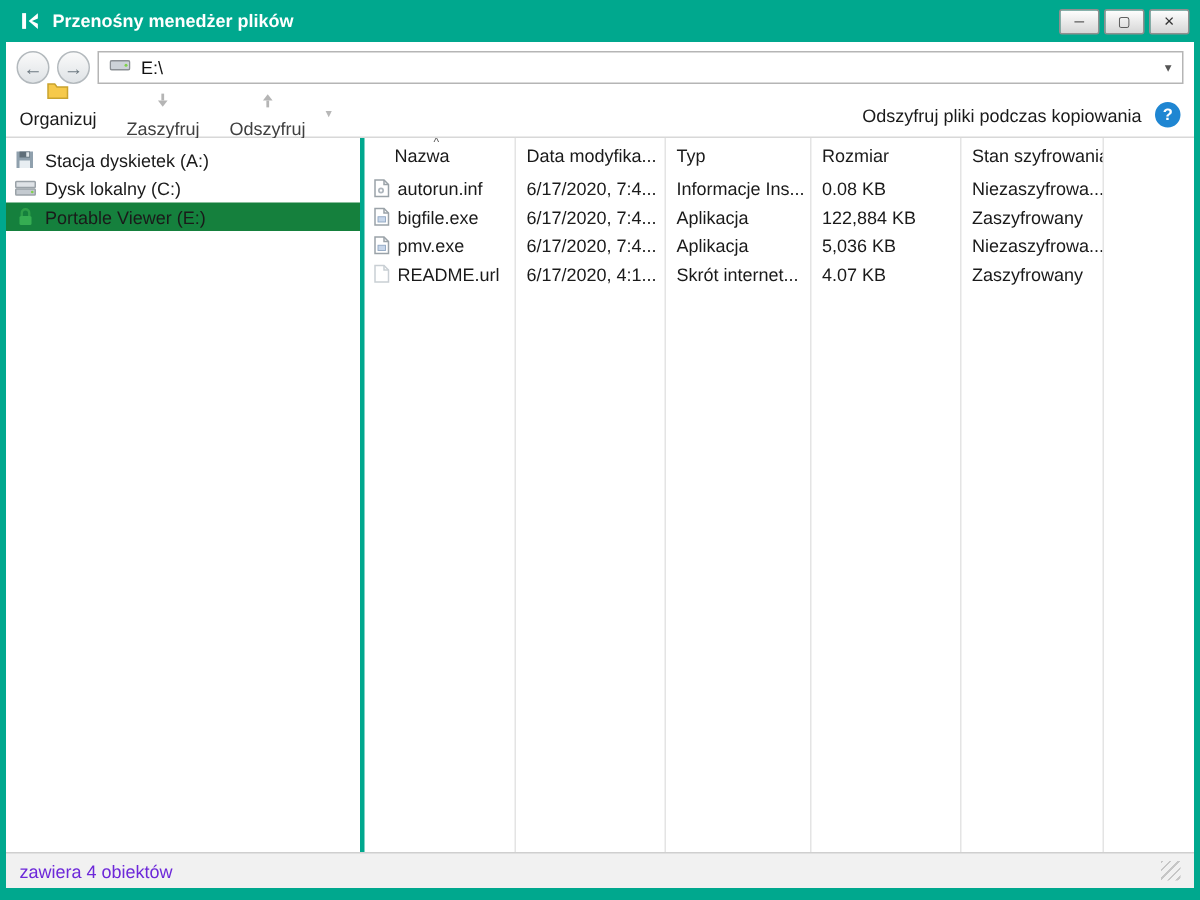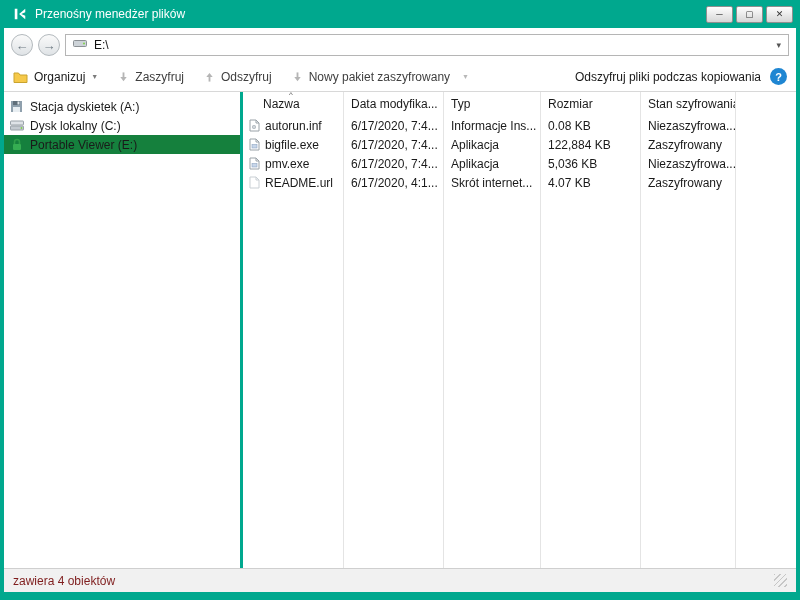--- a/index.html
+++ b/index.html
@@ -19,21 +19,21 @@
     background: #fff;
   }
   
   .titlebar {
     height: 28px; flex: 0 0 auto;
     background: #00a88e;
     display: flex; align-items: center;
     padding: 0 3px 0 9px;
   }
   .logo { display: flex; align-items: center; margin-right: 8px; }
-  .title { color: #fff; font-weight: normal; font-size: 12px; flex: 1; }
+  .title { color: #fff; font-weight: bold; font-size: 12px; flex: 1; }
   .win-buttons { display: flex; gap: 3px; }
   .win-btn {
     width: 27px; height: 17px;
     background: linear-gradient(#fefefe, #d6d6d6);
     border: 1px solid #8f8f8f; border-radius: 2px;
     color: #333; font-size: 9px; line-height: 1;
     display: flex; align-items: center; justify-content: center;
     cursor: default;
   }
   
@@ -57,21 +57,21 @@
   }
   .addr-text { flex: 1; color: #111; }
   .addr-chev { color: #555; font-size: 9px; }
   
   .toolbar {
     height: 30px; flex: 0 0 auto;
     display: flex; align-items: center;
     padding: 0 9px; gap: 20px;
     border-bottom: 1px solid #d8d8d8; background: #fff;
   }
-  .tool { display: flex; align-items: center; gap: 6px; white-space: nowrap; }
+  .tool { display: flex; align-items: center; gap: 6px; white-space: nowrap; flex-direction: column; }
   .tool .ticon { display: flex; align-items: center; }
   .tool.disabled { color: #404040; }
   .caret { font-size: 7px; color: #7b7b7b; }
   .caret.dim { color: #b8b8b8; margin-left: -8px; }
   .toolbar-right {
     margin-left: auto; display: flex; align-items: center; gap: 9px;
     white-space: nowrap;
   }
   .help-icon {
     width: 17px; height: 17px; border-radius: 50%;
@@ -107,21 +107,21 @@
     font-size: 8px; color: #555; line-height: 1;
   }
   .file-row { height: 19px; }
   .cell { padding: 0 4px 0 8px; white-space: nowrap; overflow: hidden; }
   .name-cell { display: flex; align-items: center; gap: 5px; padding-left: 6px; }
   .name-cell .ficon { display: flex; align-items: center; flex: 0 0 auto; }
   
   .statusbar {
     height: 24px; flex: 0 0 auto;
     background: #f1f1f1; border-top: 1px solid #cfcfcf;
-    display: flex; align-items: center; padding: 0 9px; color: #7f1d1d;
+    display: flex; align-items: center; padding: 0 9px; color: #6d28d9;
   }
   .resize-grip {
     margin-left: auto; width: 13px; height: 13px;
     background: repeating-linear-gradient(135deg, #c6c6c6 0 1px, transparent 1px 4px);
   }
 </style>
 </head>
 <body>
 
 <div class="window">
@@ -180,29 +180,20 @@
     <div class="tool disabled">
       <span class="ticon">
         <svg width="11" height="12" viewBox="0 0 12 12">
           <rect x="5" y="6" width="2" height="5" fill="#b5b5b5"></rect>
           <polygon points="2.5,6 6,1.5 9.5,6" fill="#b5b5b5"></polygon>
         </svg>
       </span>
       <span>Odszyfruj</span>
     </div>
 
-    <div class="tool disabled">
-      <span class="ticon">
-        <svg width="11" height="12" viewBox="0 0 12 12">
-          <rect x="5" y="1" width="2" height="5" fill="#b5b5b5"></rect>
-          <polygon points="2.5,6 6,10.5 9.5,6" fill="#b5b5b5"></polygon>
-        </svg>
-      </span>
-      <span>Nowy pakiet zaszyfrowany</span>
-    </div>
     <span class="caret dim">▼</span>
 
     <div class="toolbar-right">
       <span>Odszyfruj pliki podczas kopiowania</span>
       <span class="help-icon">?</span>
     </div>
   </div>
 
   <div class="content">
 

